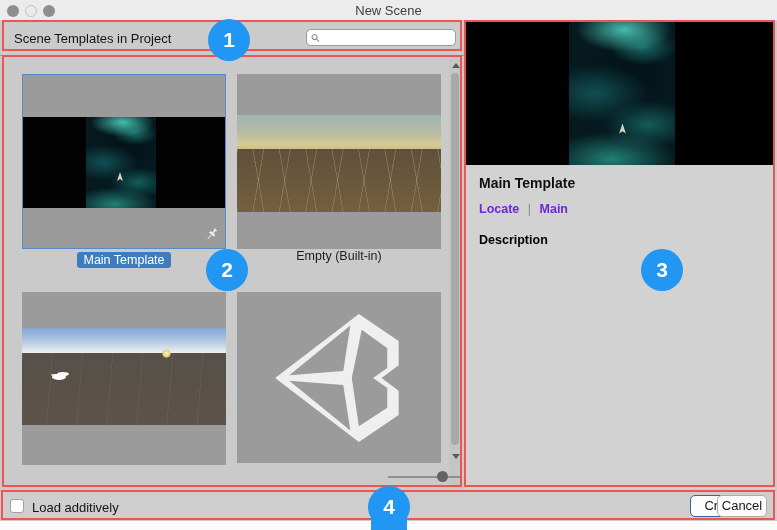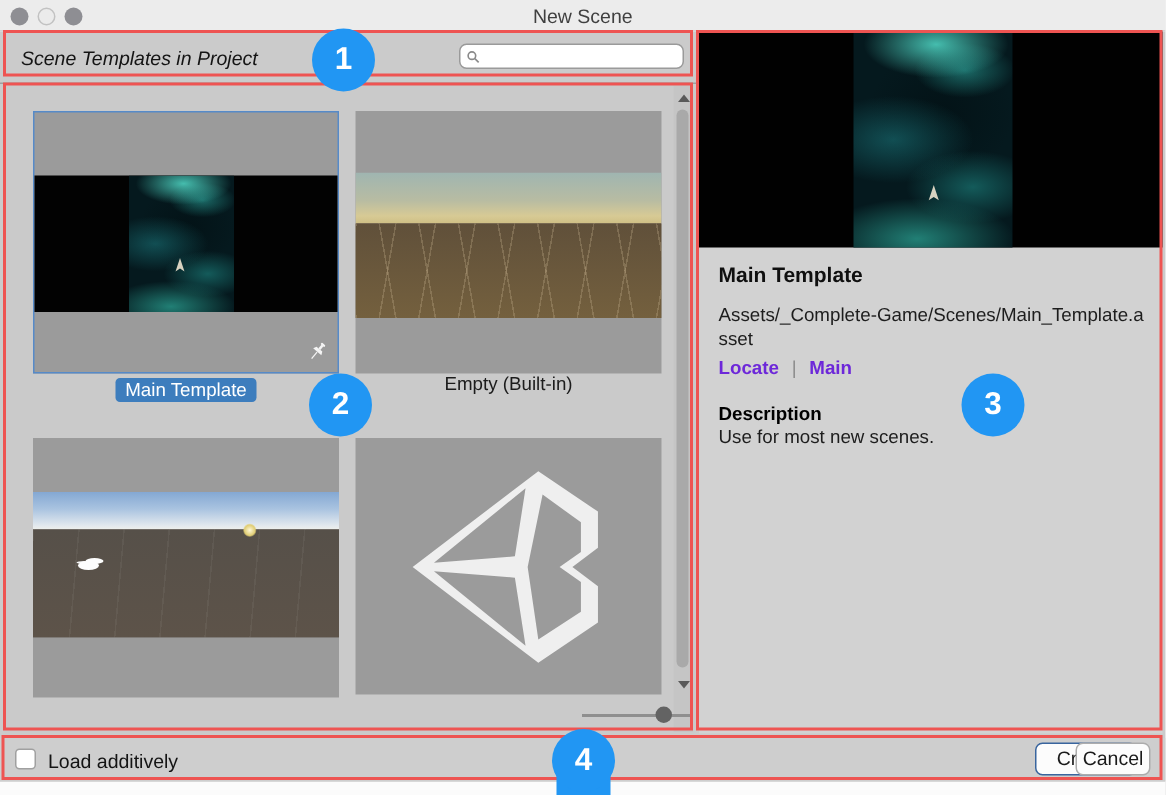--- a/index.html
+++ b/index.html
@@ -12,21 +12,21 @@
               border-bottom:1px solid #d2d2d2; }
   .light { position:absolute; top:5px; width:12px; height:12px; border-radius:50%; }
   .l1 { left:7px;  background:#8e8e93; }
   .l2 { left:25px; background:#ebebeb; border:1px solid #c2c2c2; }
   .l3 { left:43px; background:#8e8e93; }
   .win-title { position:absolute; left:0; right:0; top:3px; text-align:center;
                font-size:13px; color:#404040; }
 
   
   .body-bg { position:absolute; left:0; top:21px; width:777px; height:500px; background:#cbcbcb; }
-  .header-title { position:absolute; left:14px; top:31px; font-size:13px; color:#141414;font-style:italic; }
+  .header-title { position:absolute; left:14px; top:31px; font-size:13px; color:#141414; }
   .search { position:absolute; left:306px; top:29px; width:150px; height:17px; background:#ffffff;
             border:1px solid #9a9a9a; border-radius:5px; }
   .search input { position:absolute; left:16px; top:1px; width:128px; height:13px; border:none;
                   outline:none; font-size:11px; background:transparent; }
   .search svg { position:absolute; left:4px; top:3px; }
   .divider { position:absolute; left:0; top:55px; width:464px; height:1px; background:#9f9f9f; }
 
   
   .grid { position:absolute; left:3px; top:56px; width:460px; height:433px; background:#cacaca; }
   .card { position:absolute; background:#9b9b9b; }
@@ -213,28 +213,26 @@
   <div class="right-panel">
     <div class="preview">
       <div class="nebula neb2">
         <svg class="ship" style="left:49px; top:102px;" width="9" height="12" viewBox="0 0 8 10">
           <polygon points="4,0 7,9 4,7 1,9" fill="#d8d2c0"></polygon>
         </svg>
       </div>
     </div>
     <div class="details">
       <div class="det-title">Main Template</div>
-      <div class="det-path">Assets/_Complete-Game/Scenes/Main_Template.asset</div>
       <div class="det-links">
         <span class="link">Locate</span>
         <span class="link-sep">|</span>
         <span class="link">Main</span>
       </div>
       <div class="det-desc-head">Description</div>
-      <div class="det-desc">Use for most new scenes.</div>
     </div>
   </div>
 
   <div class="footer">
     <div class="checkbox"></div>
     <div class="cb-label">Load additively</div>
     <div class="btn create">Create</div>
     <div class="btn cancel">Cancel</div>
   </div>
 

